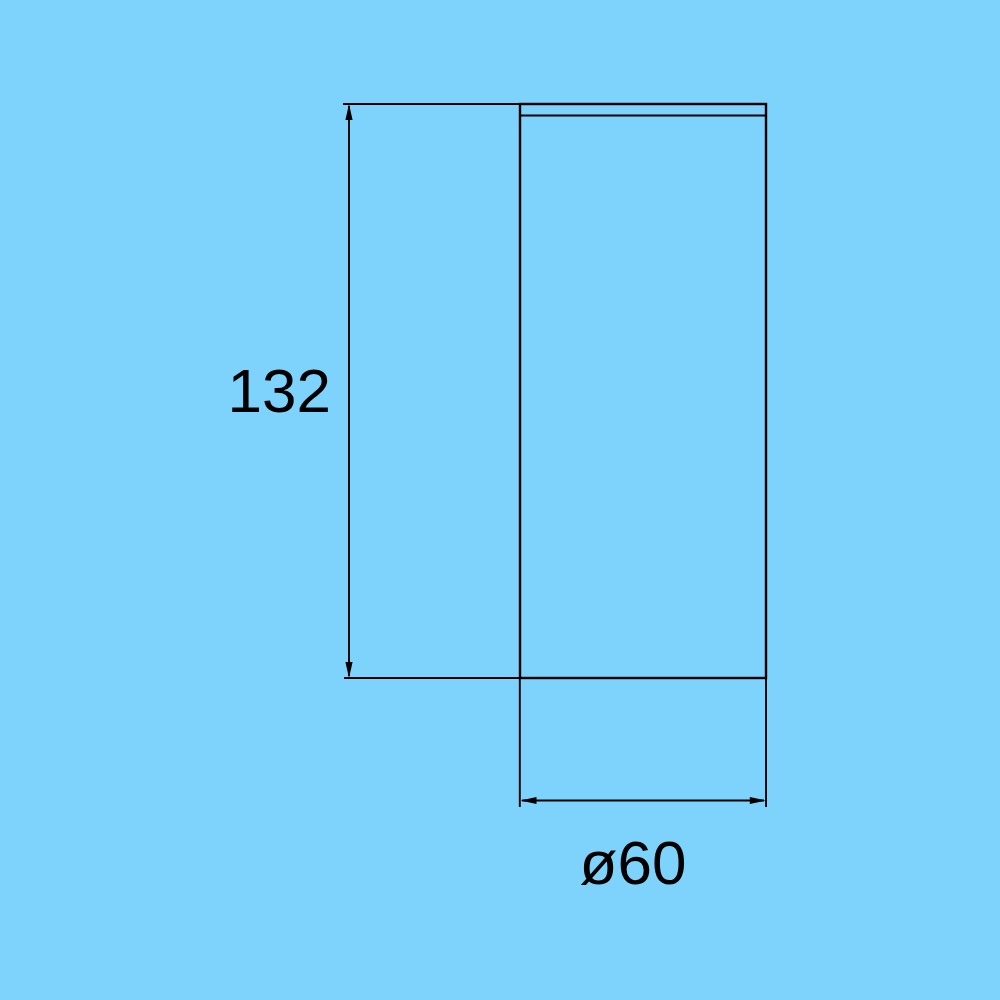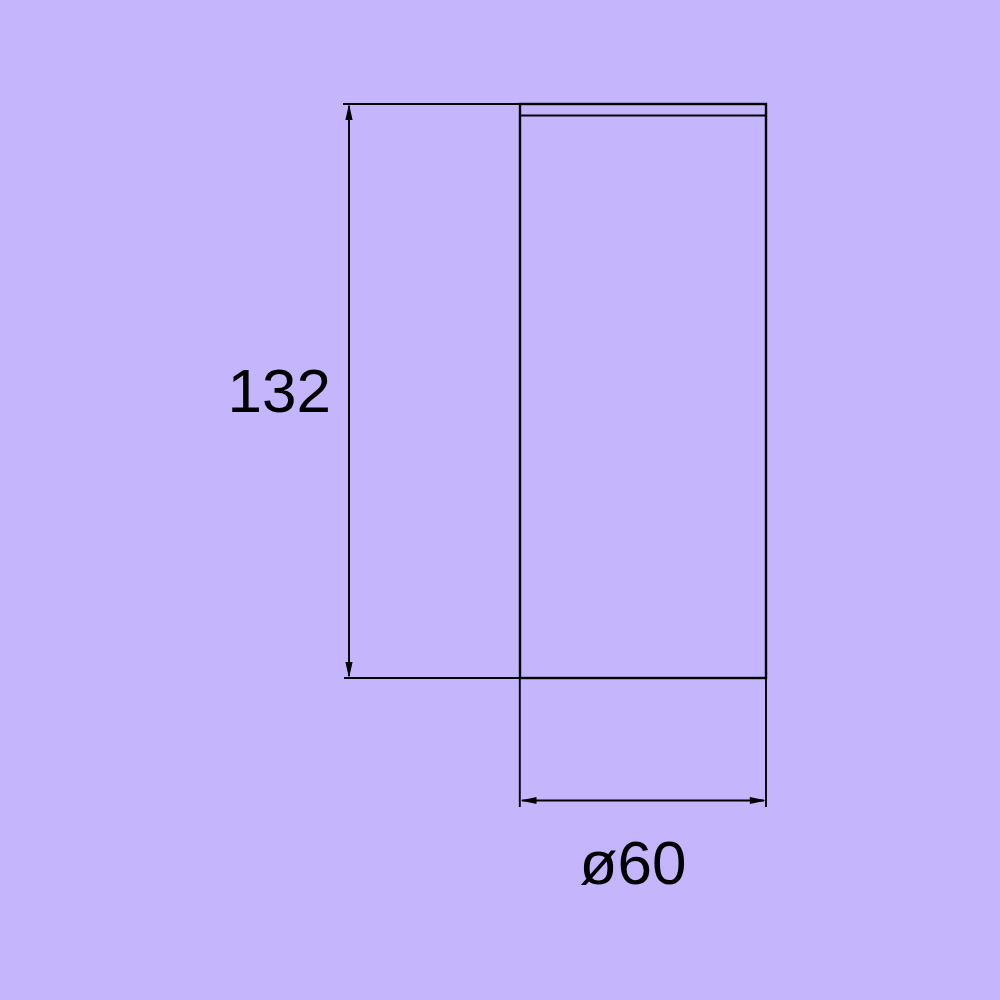--- a/index.html
+++ b/index.html
@@ -4,21 +4,21 @@
 <style>
   html, body {
     margin: 0;
     padding: 0;
     background: #ffffff;
   }
   .canvas {
     position: relative;
     width: 1000px;
     height: 1000px;
-    background: #c4b5fd;
+    background: #7dd3fc;
     overflow: hidden;
   }
   svg {
     display: block;
     width: 1000px;
     height: 1000px;
   }
   .outline {
     fill: none;
     stroke-width: 2.4;

